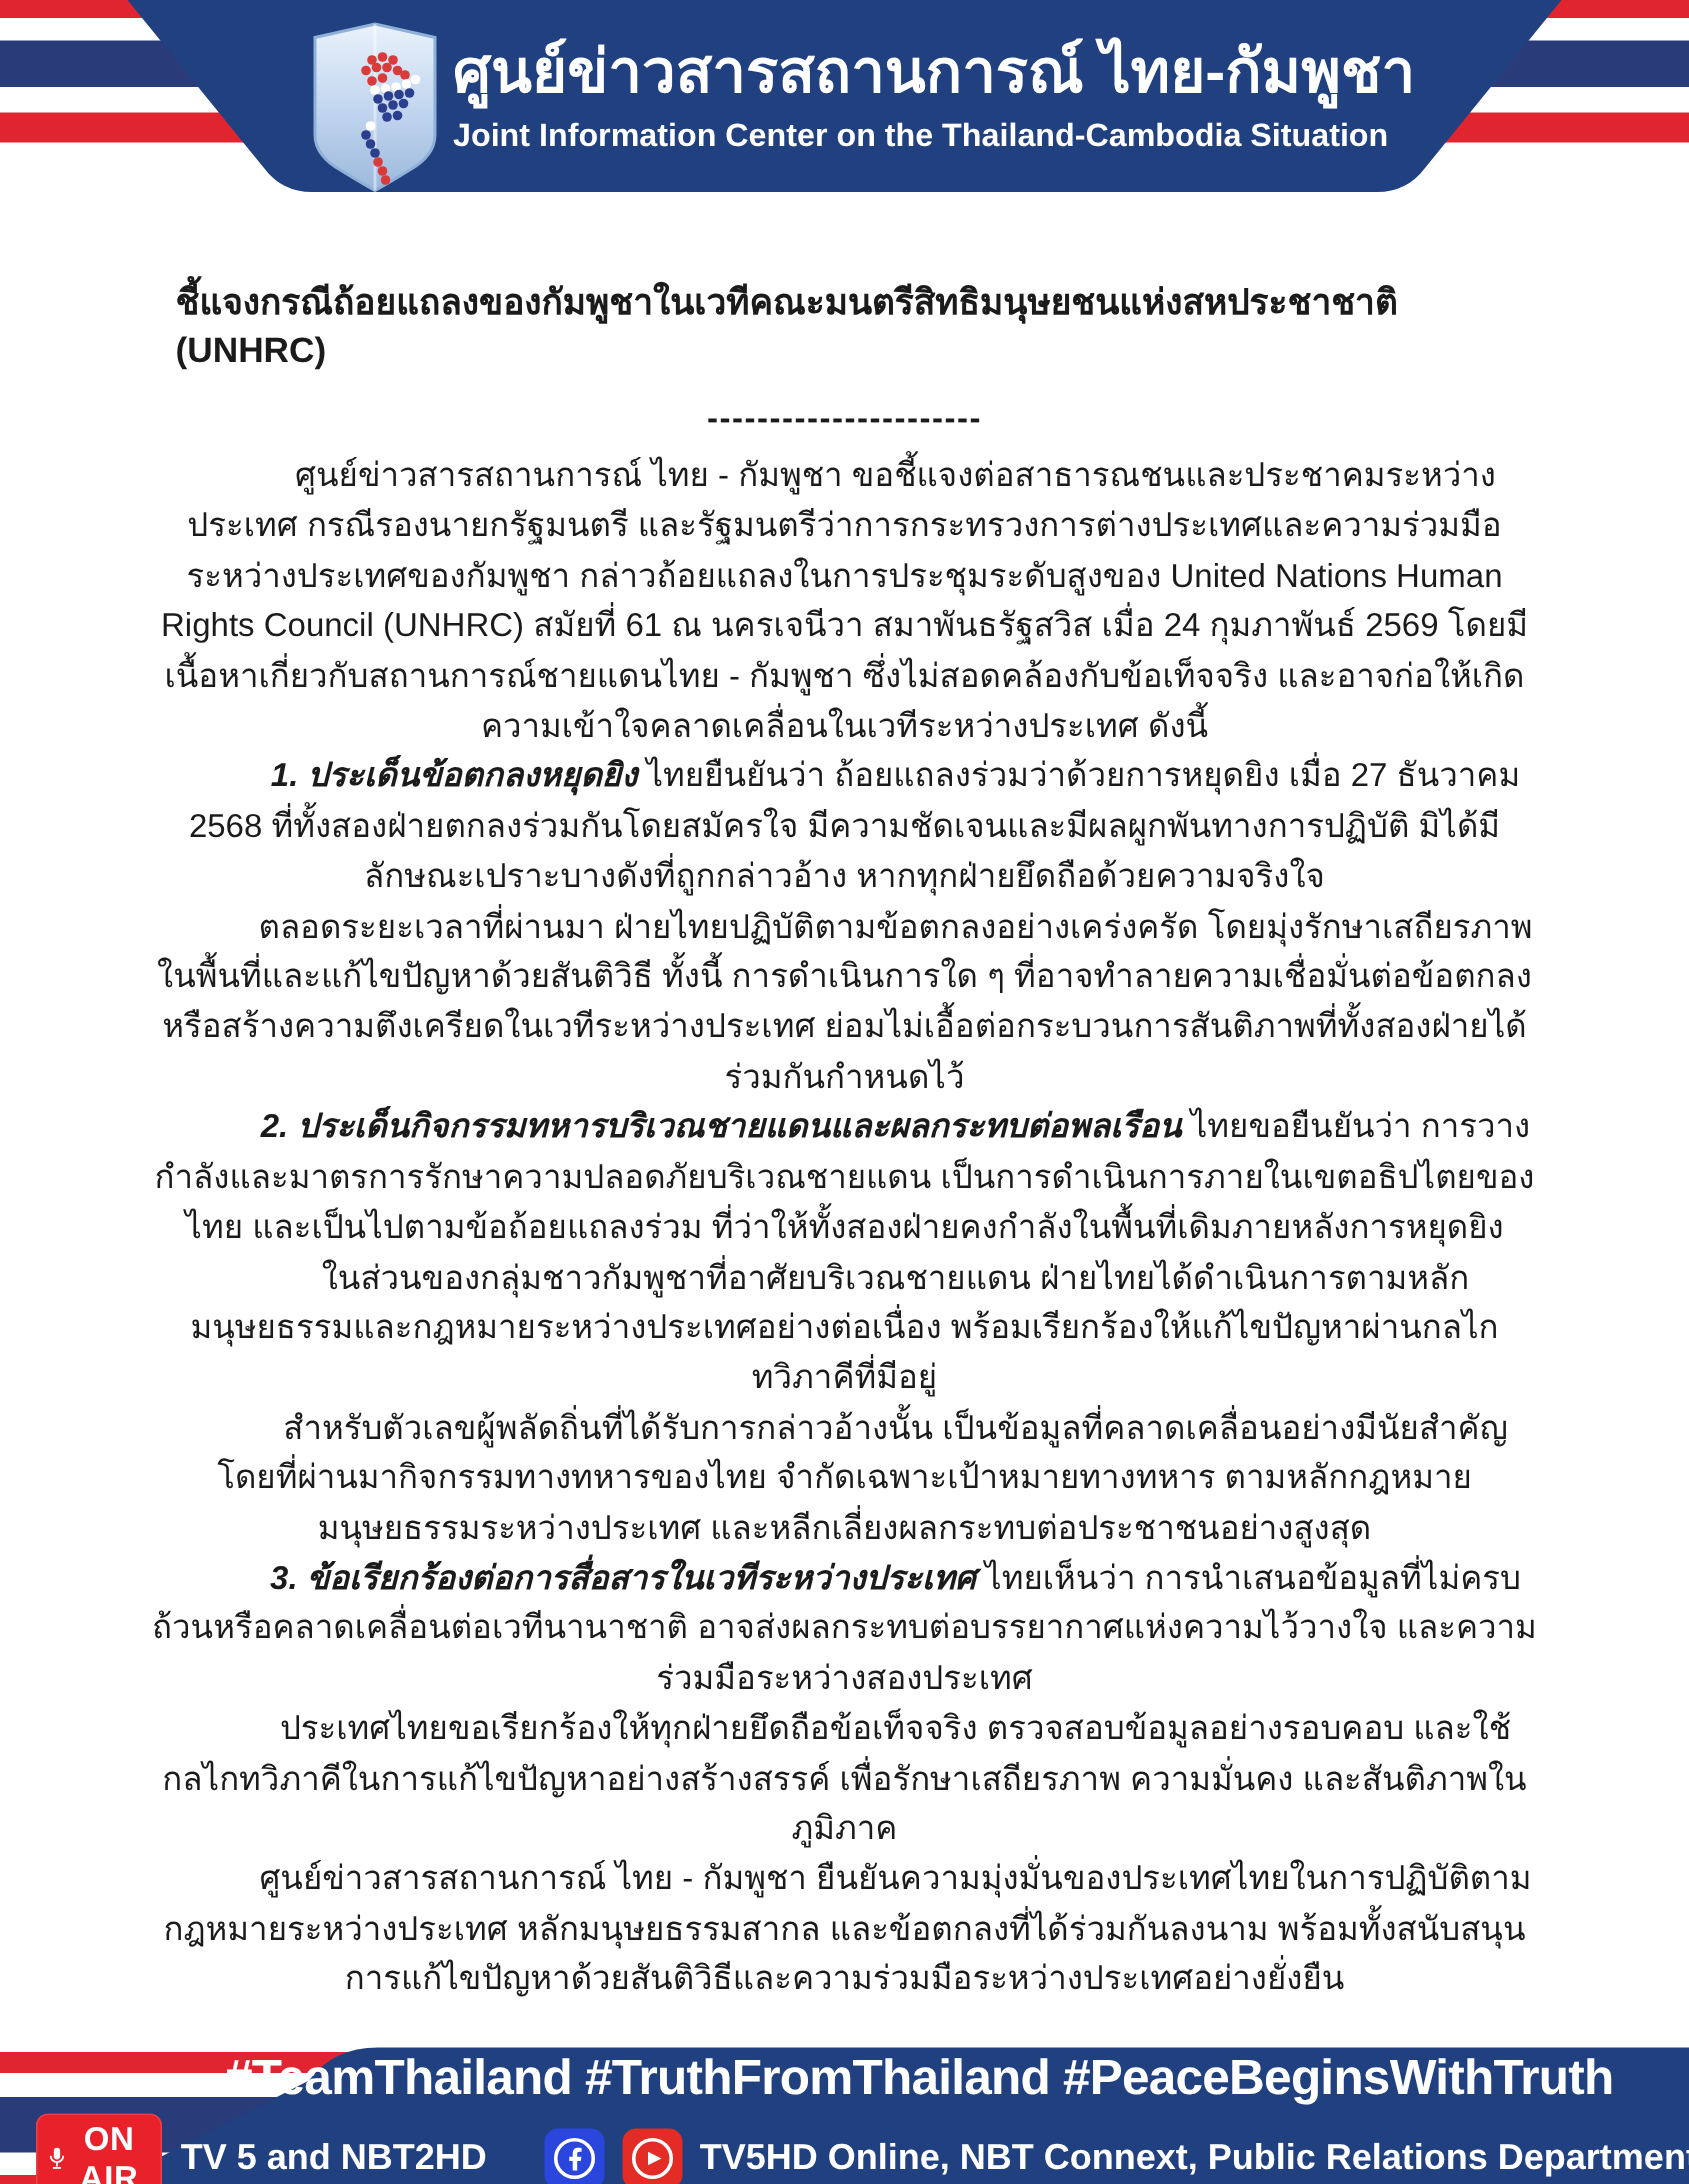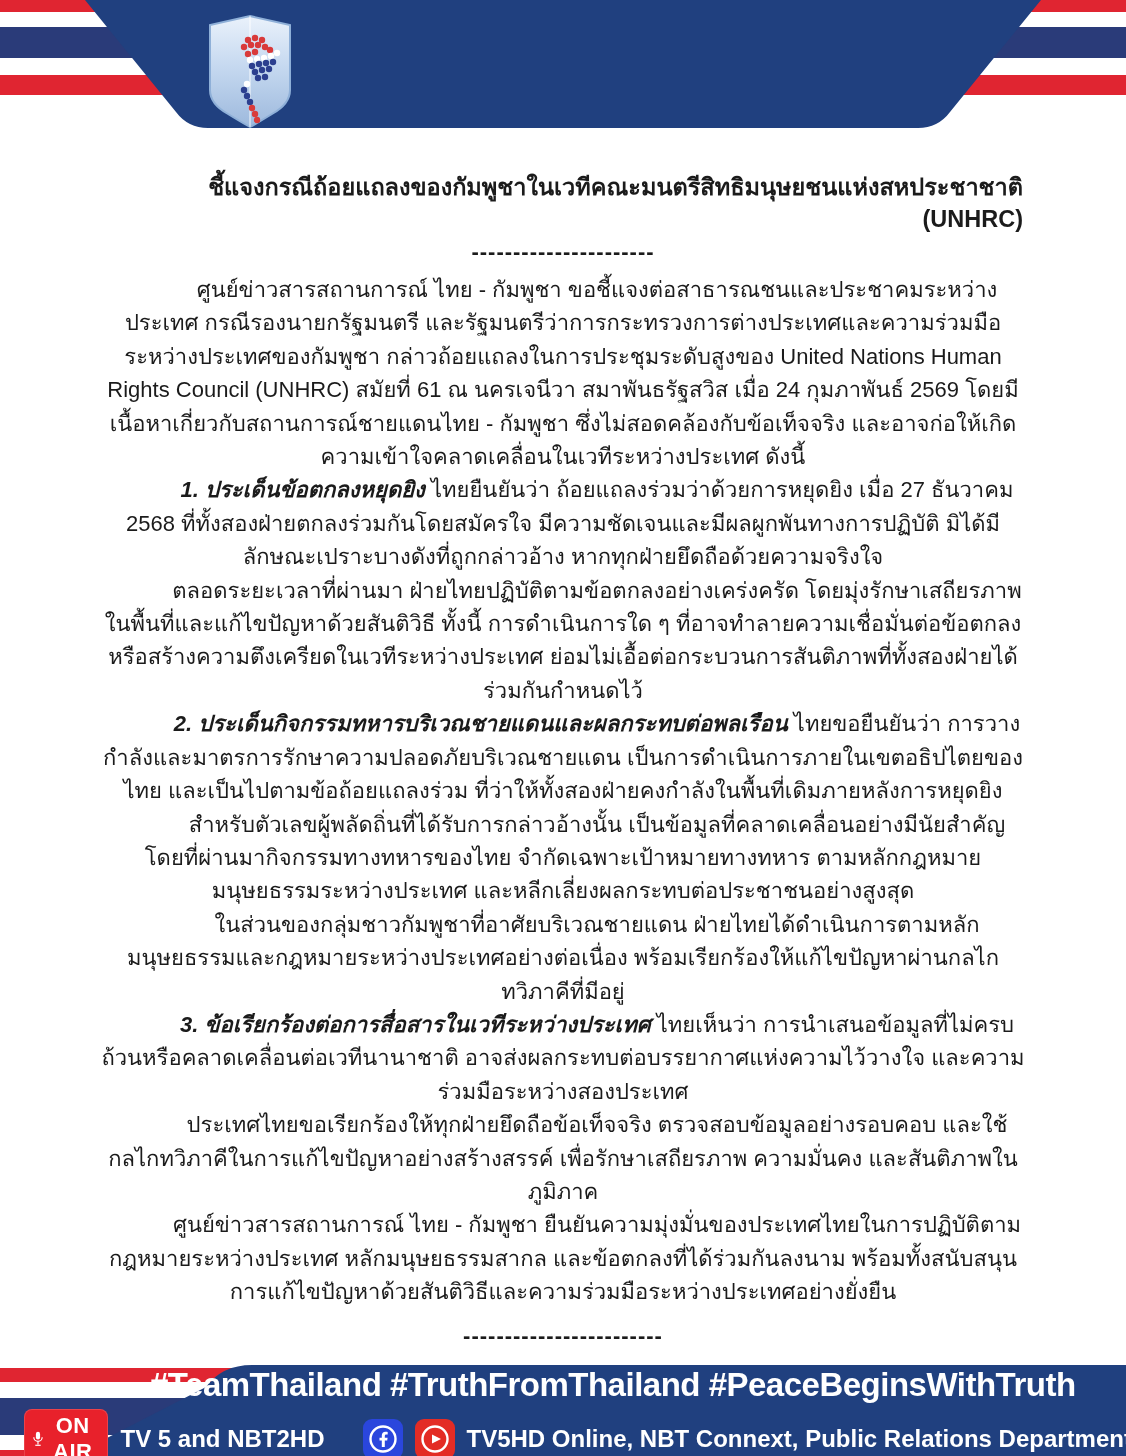--- a/index.html
+++ b/index.html
@@ -23,21 +23,21 @@
   .banner-title-en{
     font-size:21.5px;font-weight:bold;margin-top:6px;white-space:nowrap;
   }
   
   .doc{
     flex:1 1 auto;overflow:hidden;
     padding:20px 100px 0 100px;
     color:#1b1b1b;
   }
   .doc-title{
-    text-align:right;font-weight:bold;font-size:23.5px;line-height:32px;margin:3px;
+    text-align:left;font-weight:bold;font-size:23.5px;line-height:32px;margin:17px;
   }
   .divider{
     text-align:center;font-weight:bold;font-size:22px;letter-spacing:1px;
     margin:4px 0 8px 0;
   }
   .divider.bottom{margin-top:14px;margin-bottom:4px;}
   .para{
     font-size:22px;line-height:33.4px;text-indent:68px;margin:0;text-align:center;
   }
   .lead{font-weight:bold;font-style:italic;}
@@ -136,20 +136,24 @@
             <circle cx="250" cy="102" r="3.2"></circle>
         </g>
 
         <g fill="#d93a3a">
           <circle cx="252" cy="108" r="3.2"></circle>
             <circle cx="255" cy="114" r="3.2"></circle>
             <circle cx="257" cy="120" r="3.2"></circle>
         </g>
       </g>
     </svg>
+    <div class="banner-text">
+      <div class="banner-title-th">ศูนย์ข่าวสารสถานการณ์ ไทย-กัมพูชา</div>
+      <div class="banner-title-en">Joint Information Center on the Thailand-Cambodia Situation</div>
+    </div>
   </header>
 
   <main class="doc">
     <p class="doc-title">ชี้แจงกรณีถ้อยแถลงของกัมพูชาในเวทีคณะมนตรีสิทธิมนุษยชนแห่งสหประชาชาติ (UNHRC)</p>
     <p class="divider">----------------------</p>
 
     <p class="para">
       <b class="lead"></b>
       <span>ศูนย์ข่าวสารสถานการณ์ ไทย - กัมพูชา ขอชี้แจงต่อสาธารณชนและประชาคมระหว่างประเทศ กรณีรองนายกรัฐมนตรี และรัฐมนตรีว่าการกระทรวงการต่างประเทศและความร่วมมือระหว่างประเทศของกัมพูชา กล่าวถ้อยแถลงในการประชุมระดับสูงของ United Nations Human Rights Council (UNHRC) สมัยที่ 61 ณ นครเจนีวา สมาพันธรัฐสวิส เมื่อ 24 กุมภาพันธ์ 2569 โดยมีเนื้อหาเกี่ยวกับสถานการณ์ชายแดนไทย - กัมพูชา ซึ่งไม่สอดคล้องกับข้อเท็จจริง และอาจก่อให้เกิดความเข้าใจคลาดเคลื่อนในเวทีระหว่างประเทศ ดังนี้</span>
     </p>
@@ -160,25 +164,25 @@
     <p class="para">
       <b class="lead"></b>
       <span>ตลอดระยะเวลาที่ผ่านมา ฝ่ายไทยปฏิบัติตามข้อตกลงอย่างเคร่งครัด โดยมุ่งรักษาเสถียรภาพในพื้นที่และแก้ไขปัญหาด้วยสันติวิธี ทั้งนี้ การดำเนินการใด ๆ ที่อาจทำลายความเชื่อมั่นต่อข้อตกลง หรือสร้างความตึงเครียดในเวทีระหว่างประเทศ ย่อมไม่เอื้อต่อกระบวนการสันติภาพที่ทั้งสองฝ่ายได้ร่วมกันกำหนดไว้</span>
     </p>
     <p class="para">
       <b class="lead">2. ประเด็นกิจกรรมทหารบริเวณชายแดนและผลกระทบต่อพลเรือน</b>
       <span>ไทยขอยืนยันว่า การวางกำลังและมาตรการรักษาความปลอดภัยบริเวณชายแดน เป็นการดำเนินการภายในเขตอธิปไตยของไทย และเป็นไปตามข้อถ้อยแถลงร่วม ที่ว่าให้ทั้งสองฝ่ายคงกำลังในพื้นที่เดิมภายหลังการหยุดยิง</span>
     </p>
     <p class="para">
       <b class="lead"></b>
+      <span>ในส่วนของกลุ่มชาวกัมพูชาที่อาศัยบริเวณชายแดน ฝ่ายไทยได้ดำเนินการตามหลักมนุษยธรรมและกฎหมายระหว่างประเทศอย่างต่อเนื่อง พร้อมเรียกร้องให้แก้ไขปัญหาผ่านกลไกทวิภาคีที่มีอยู่</span>
+    </p>
+    <p class="para">
+      <b class="lead"></b>
       <span>สำหรับตัวเลขผู้พลัดถิ่นที่ได้รับการกล่าวอ้างนั้น เป็นข้อมูลที่คลาดเคลื่อนอย่างมีนัยสำคัญ โดยที่ผ่านมากิจกรรมทางทหารของไทย จำกัดเฉพาะเป้าหมายทางทหาร ตามหลักกฎหมายมนุษยธรรมระหว่างประเทศ และหลีกเลี่ยงผลกระทบต่อประชาชนอย่างสูงสุด</span>
-    </p>
-    <p class="para">
-      <b class="lead"></b>
-      <span>ในส่วนของกลุ่มชาวกัมพูชาที่อาศัยบริเวณชายแดน ฝ่ายไทยได้ดำเนินการตามหลักมนุษยธรรมและกฎหมายระหว่างประเทศอย่างต่อเนื่อง พร้อมเรียกร้องให้แก้ไขปัญหาผ่านกลไกทวิภาคีที่มีอยู่</span>
     </p>
     <p class="para">
       <b class="lead">3. ข้อเรียกร้องต่อการสื่อสารในเวทีระหว่างประเทศ</b>
       <span>ไทยเห็นว่า การนำเสนอข้อมูลที่ไม่ครบถ้วนหรือคลาดเคลื่อนต่อเวทีนานาชาติ อาจส่งผลกระทบต่อบรรยากาศแห่งความไว้วางใจ และความร่วมมือระหว่างสองประเทศ</span>
     </p>
     <p class="para">
       <b class="lead"></b>
       <span>ประเทศไทยขอเรียกร้องให้ทุกฝ่ายยึดถือข้อเท็จจริง ตรวจสอบข้อมูลอย่างรอบคอบ และใช้กลไกทวิภาคีในการแก้ไขปัญหาอย่างสร้างสรรค์ เพื่อรักษาเสถียรภาพ ความมั่นคง และสันติภาพในภูมิภาค</span>
     </p>
     <p class="para">

